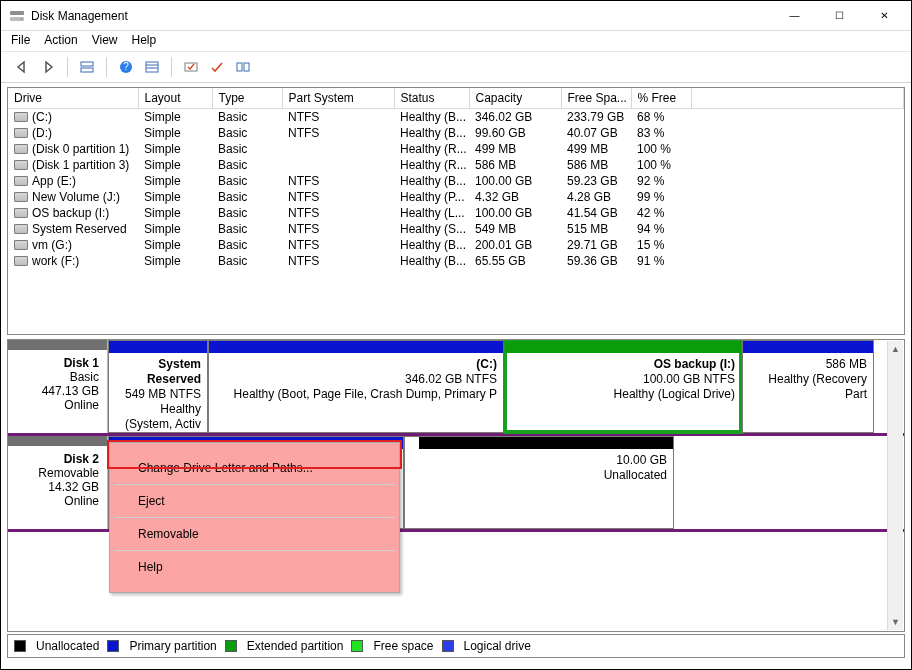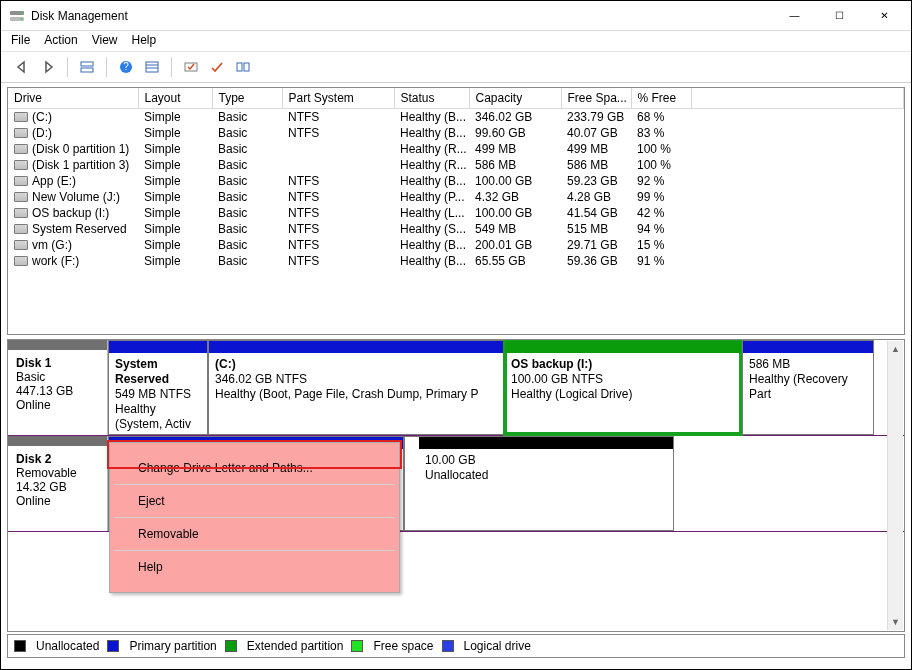--- a/index.html
+++ b/index.html
@@ -89,23 +89,24 @@
   }
   .disk-map {
     border: 1px solid #888;
     margin: 4px 6px 0 6px;
     height: 293px;
     overflow: hidden;
     position: relative;
     background:#fff;
   }
   .disk-row {
-    border-bottom: 1px solid #701a75;
+    border-bottom: 3px solid #701a75;
     display: flex;
     align-items: stretch;
+    text-align: right;
   }
   .disk-left {
     width: 100px;
     border-right: 1px solid #b8b8b8;
     padding: 6px 8px;
   }
   .disk-left .dtop {
     height: 10px; background:#707070;margin:-6px -8px 6px -8px;
   }
   .disk-left b { font-weight:bold; }

